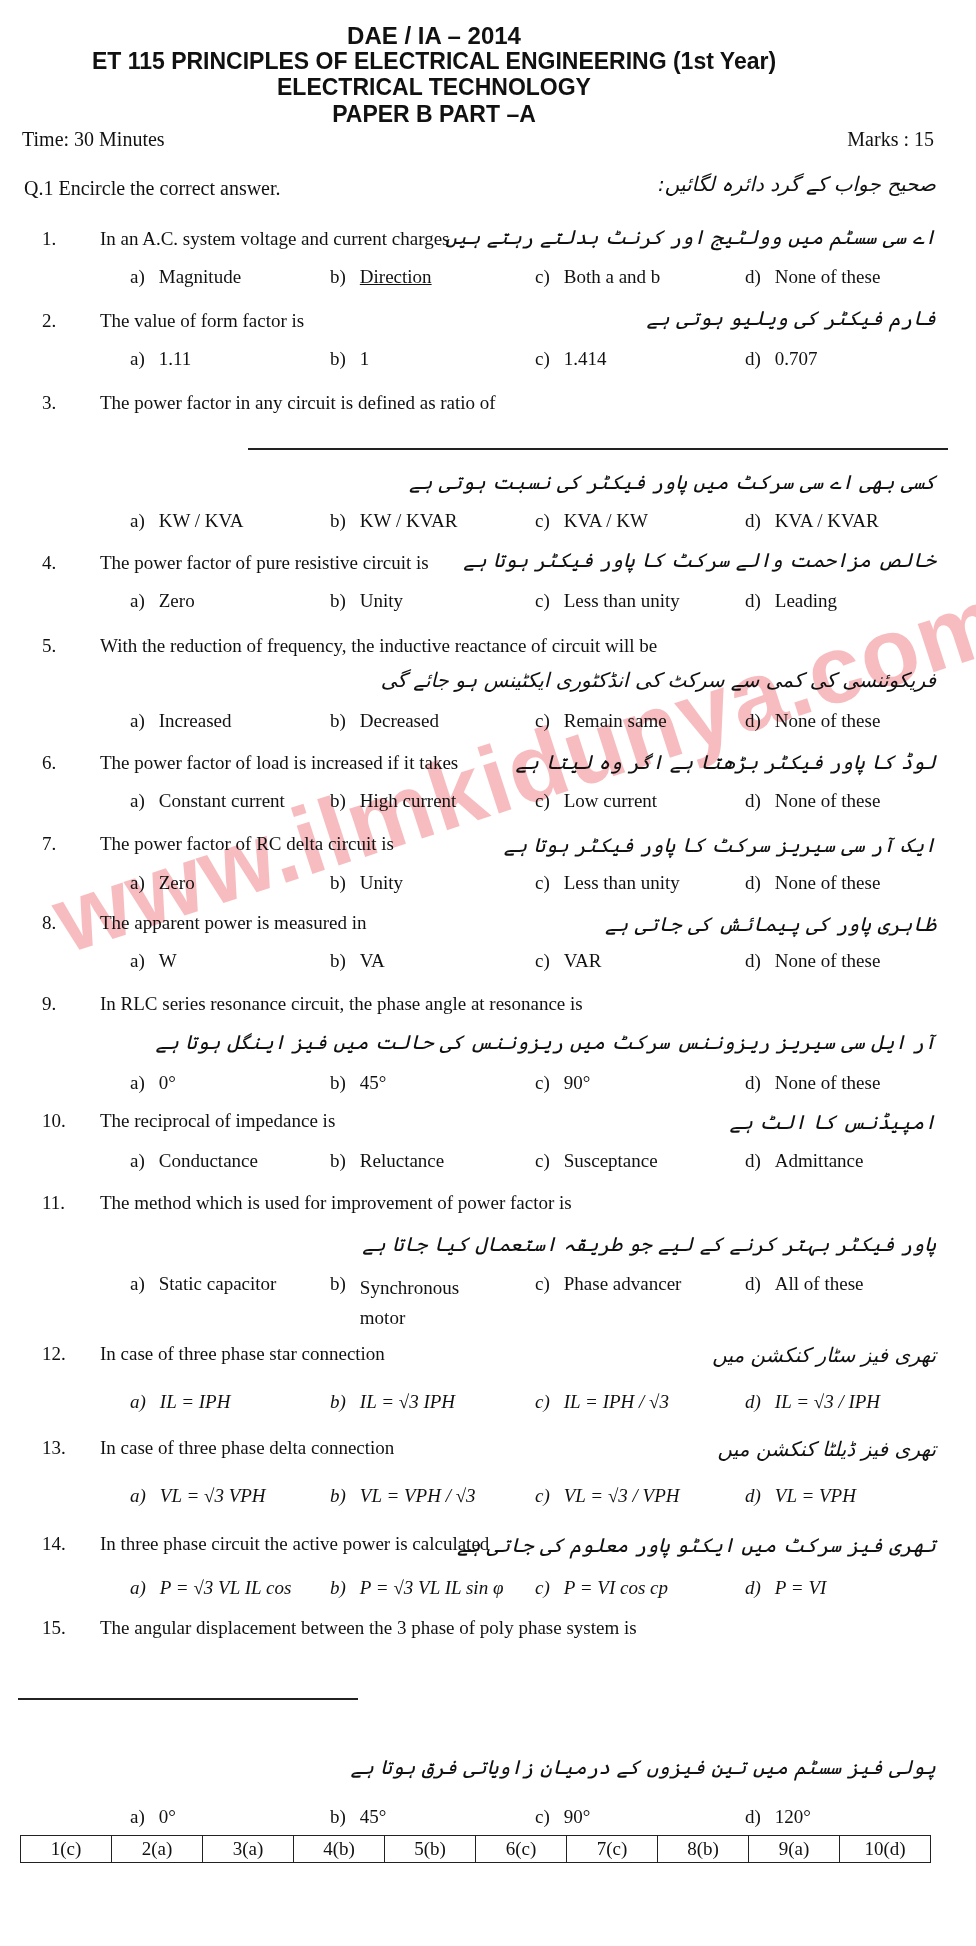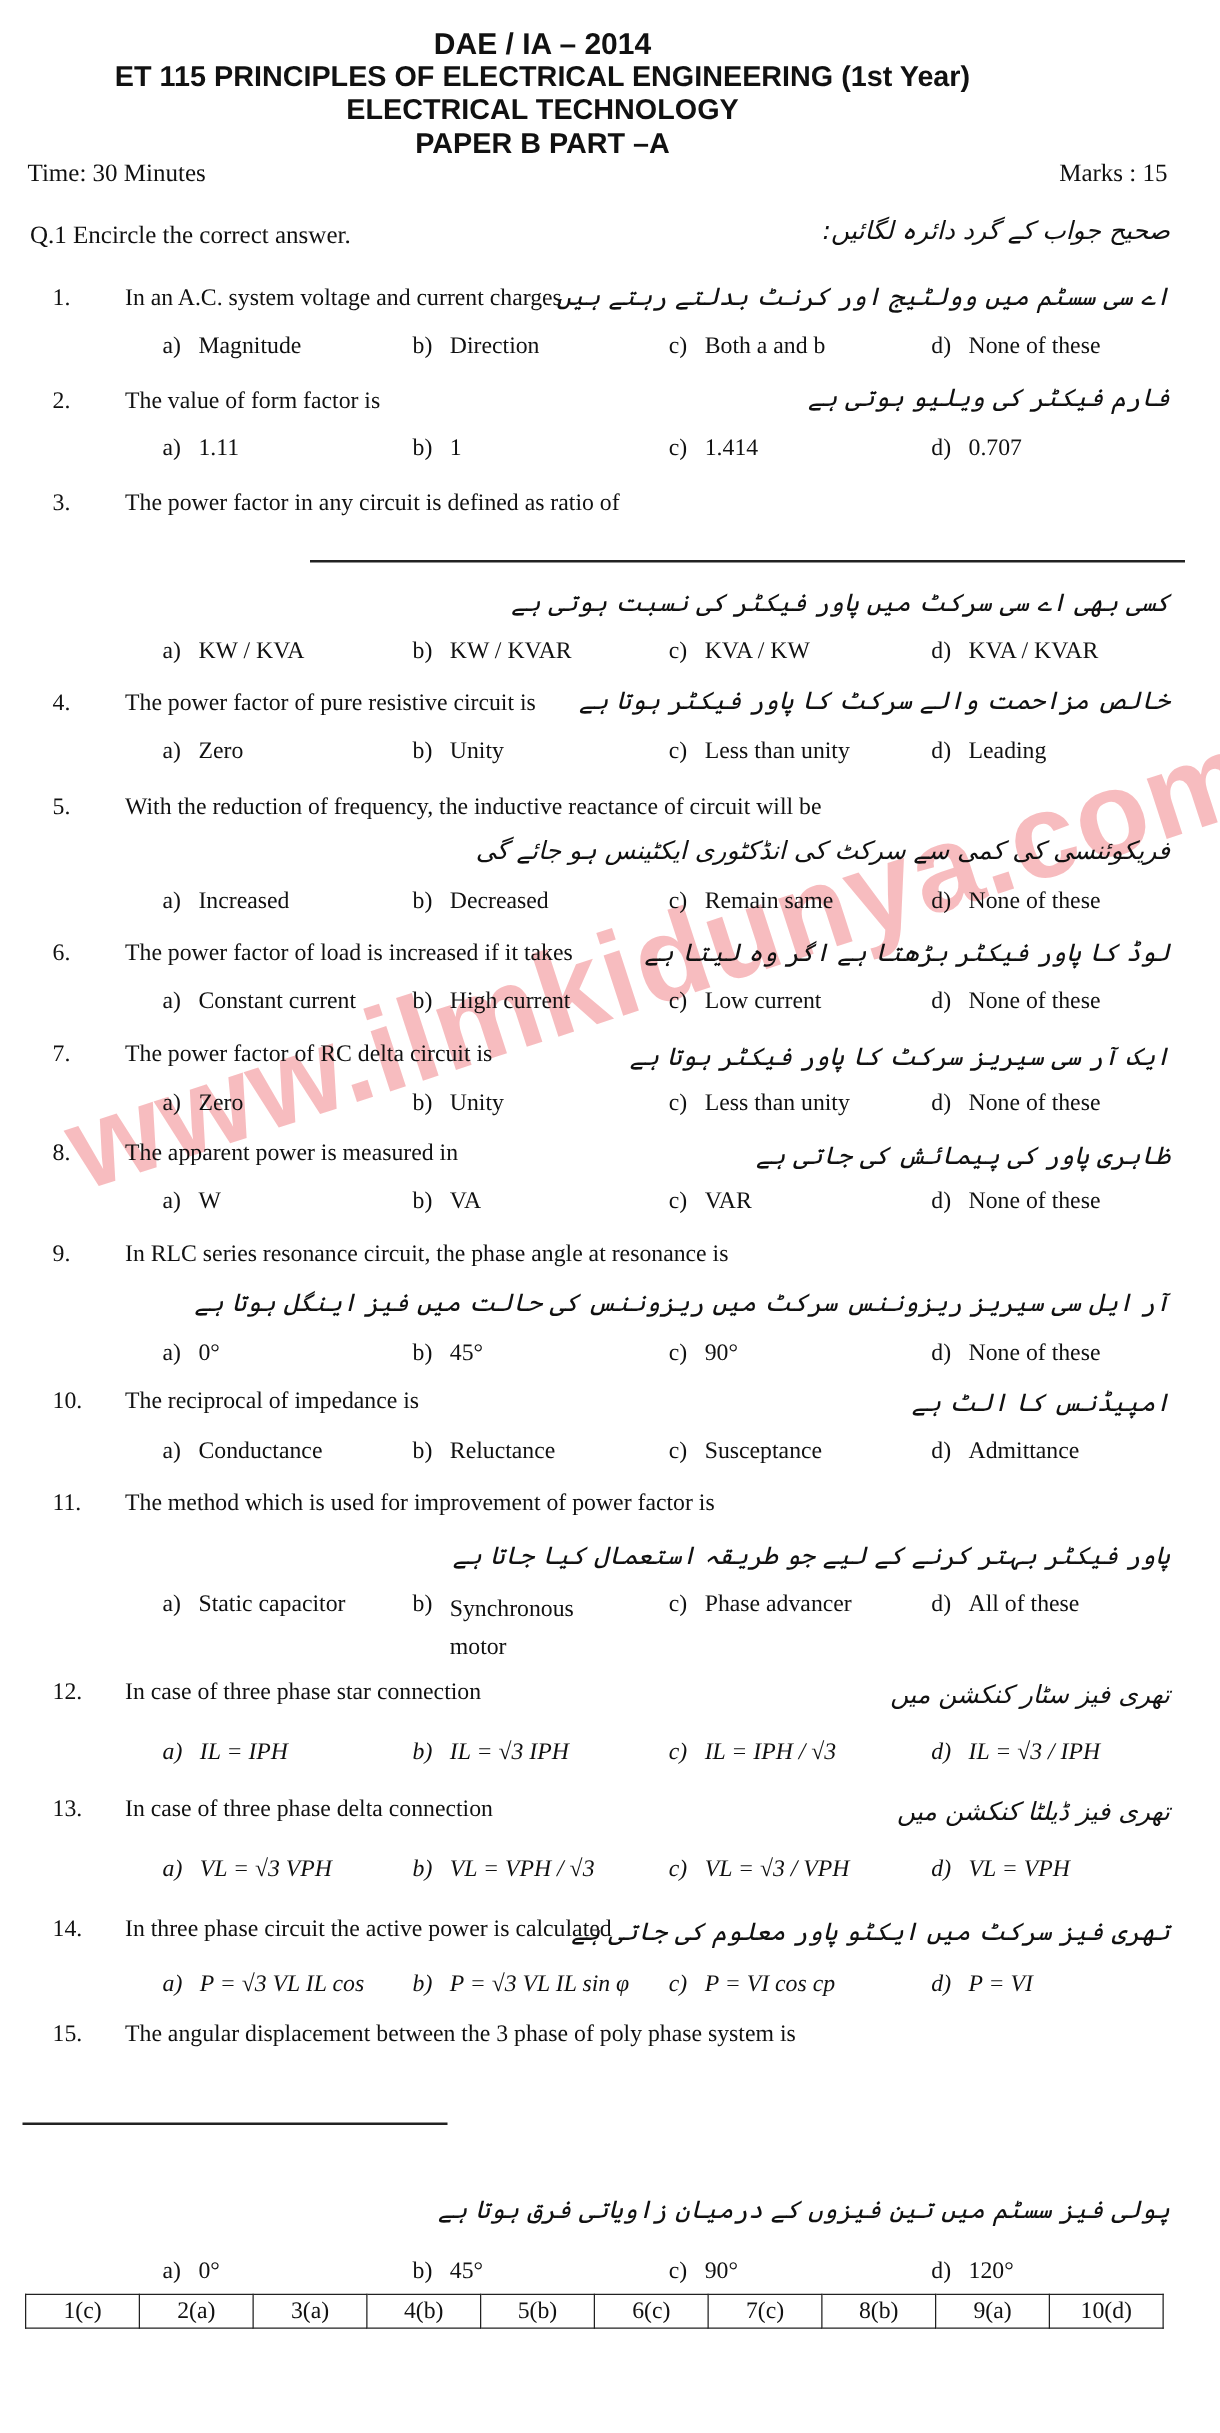--- a/index.html
+++ b/index.html
@@ -53,21 +53,21 @@
   <div class="meta marks">Marks : 15</div>
 
   <div class="q-intro">Q.1  Encircle the correct answer.</div>
   <div class="urdu" style="top:172px;">صحیح جواب کے گرد دائرہ لگائیں:</div>
 
   <div id="questions">
       <div class="qnum" style="top: 228px;">1.</div>
       <div class="qtext" style="top: 228px;">In an A.C. system voltage and current charges</div>
       <div class="urdu" style="top: 225px;">اے سی سسٹم میں وولٹیج اور کرنٹ بدلتے رہتے ہیں</div>
       <div class="opt" style="top: 266px; left: 130px;"><span class="lbl">a)</span><span>Magnitude</span></div>
-      <div class="opt" style="top: 266px; left: 330px;"><span class="lbl">b)</span><span>Direction</span></div>
+      <div class="opt" style="top: 266px; left: 330px; text-decoration: underline;"><span class="lbl">b)</span><span>Direction</span></div>
       <div class="opt" style="top: 266px; left: 535px;"><span class="lbl">c)</span><span>Both a and b</span></div>
       <div class="opt" style="top: 266px; left: 745px;"><span class="lbl">d)</span><span>None of these</span></div>
       <div class="qnum" style="top: 310px;">2.</div>
       <div class="qtext" style="top: 310px;">The value of form factor is</div>
       <div class="urdu" style="top: 306px;">فارم فیکٹر کی ویلیو ہوتی ہے</div>
       <div class="opt" style="top: 348px; left: 130px;"><span class="lbl">a)</span><span>1.11</span></div>
       <div class="opt" style="top: 348px; left: 330px;"><span class="lbl">b)</span><span>1</span></div>
       <div class="opt" style="top: 348px; left: 535px;"><span class="lbl">c)</span><span>1.414</span></div>
       <div class="opt" style="top: 348px; left: 745px;"><span class="lbl">d)</span><span>0.707</span></div>
       <div class="qnum" style="top: 392px;">3.</div>

